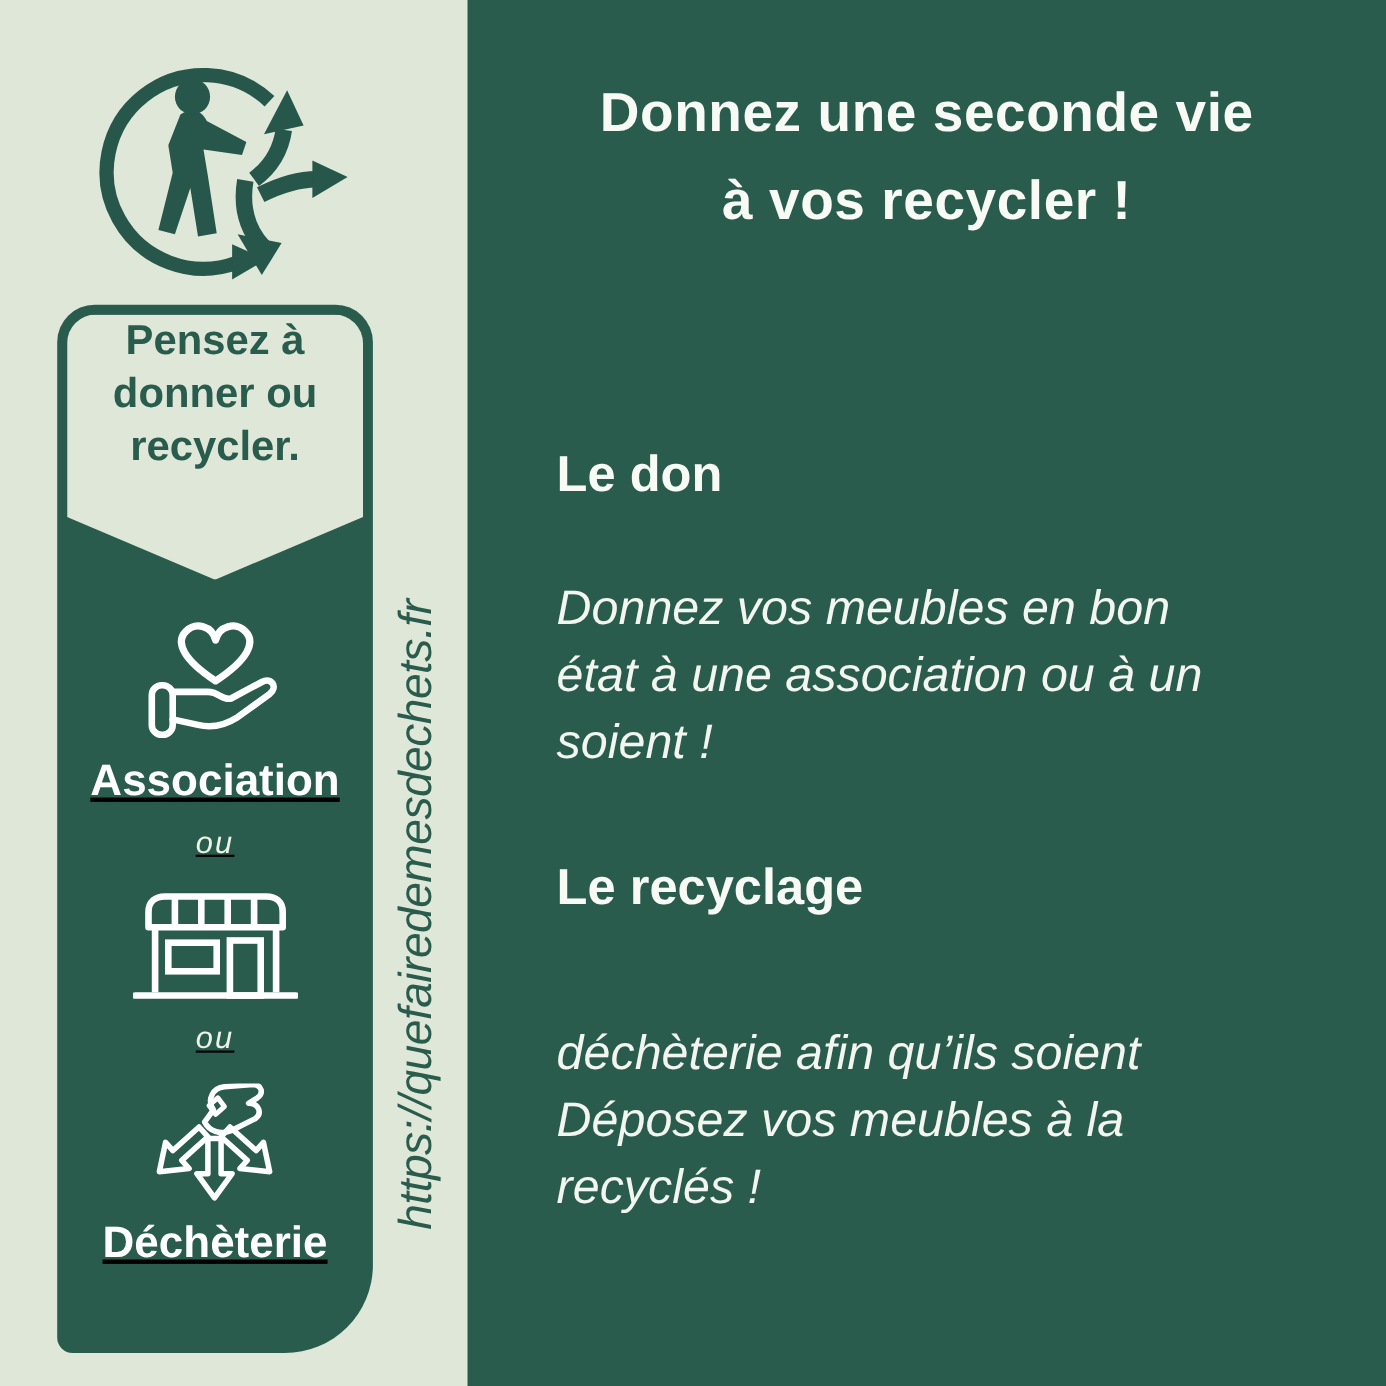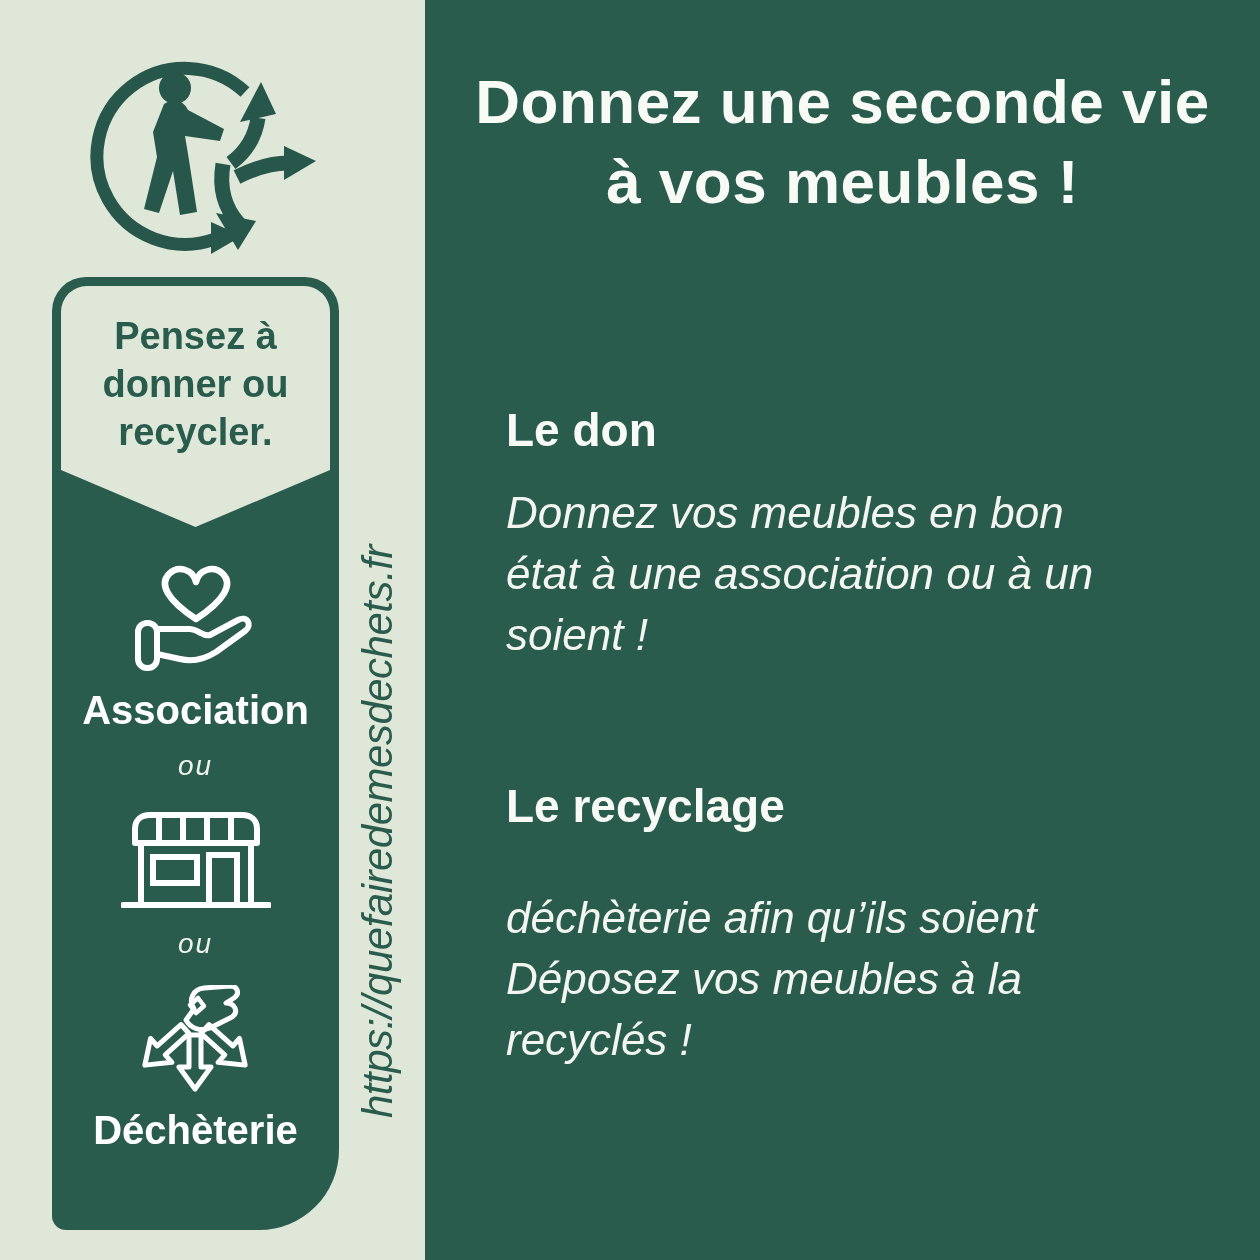--- a/index.html
+++ b/index.html
@@ -9,55 +9,55 @@
     font-family:"Liberation Sans", sans-serif;
   }
   
   .right-panel{
     position:absolute;left:425px;top:0;width:835px;height:1260px;
     background:#2a5c4e;
   }
   .title{
     position:absolute;top:62px;left:0;width:100%;
     text-align:center;color:#f8faf5;font-weight:bold;
-    font-size:62px;line-height:80px;letter-spacing:0.5px;
+    font-size:50px;line-height:80px;letter-spacing:0.5px;
   }
   .sec-head{
     position:absolute;left:81px;color:#f8faf5;font-weight:bold;
     font-size:46px;line-height:56px;
   }
   .sec-head.don{top:402px;}
   .sec-head.rec{top:778px;}
   .sec-body{
     position:absolute;left:81px;width:730px;color:#f3f6f0;
-    font-style:italic;font-size:44px;line-height:61px;
+    font-style:italic;font-size:44px;line-height:61px;margin-top:40px;
   }
   .sec-body.don{top:482px;}
   .sec-body.rec{top:887px;}
   
   .triman{position:absolute;left:90px;top:40px;width:230px;height:230px;}
   
   .ribbon{
     position:absolute;left:52px;top:277px;width:287px;height:953px;
     background:#2a5c4e;
     border-radius:34px 34px 80px 14px;
   }
   .ribbon-head{
     position:absolute;left:9px;top:9px;width:269px;height:241px;
     background:#dfe8d8;border-radius:26px 26px 0 0;
     clip-path:polygon(0 0,100% 0,100% calc(100% - 57px),50% 100%,0 calc(100% - 57px));
     text-align:center;
   }
   .ribbon-head-text{
-    padding-top:26px;color:#2a5c4e;font-weight:bold;
+    color:#2a5c4e;font-weight:bold;
     font-size:38px;line-height:48px;
   }
   .ribbon-items{
     position:absolute;top:278px;left:0;width:100%;
-    display:flex;flex-direction:column;align-items:center;
+    display:flex;flex-direction:column;align-items:center;text-decoration:underline;
   }
   .rib-label{
     color:#ffffff;font-weight:bold;font-size:40px;line-height:46px;
     margin-top:12px;text-align:center;
   }
   .rib-sep{
     color:#eef3ea;font-style:italic;font-size:28px;line-height:34px;
     margin-top:16px;letter-spacing:2px;text-align:right;
   }
   .icon-store{margin-top:26px;}
@@ -145,21 +145,21 @@
       </div>
     </div>
 
     <div class="url">https://quefairedemesdechets.fr</div>
   </div>
 
   <div class="right-panel">
 
     <div class="title">
       <div>Donnez une seconde vie</div>
-      <div>à vos meubles !</div>
+      <div>à vos recycler !</div>
     </div>
 
     <div class="sec-head don">Le don</div>
     <div class="sec-body don">
       <div>Donnez vos meubles en bon</div>
       <div>état à une association ou à un</div>
       <div>soient !</div>
     </div>
 
     <div class="sec-head rec">Le recyclage</div>

